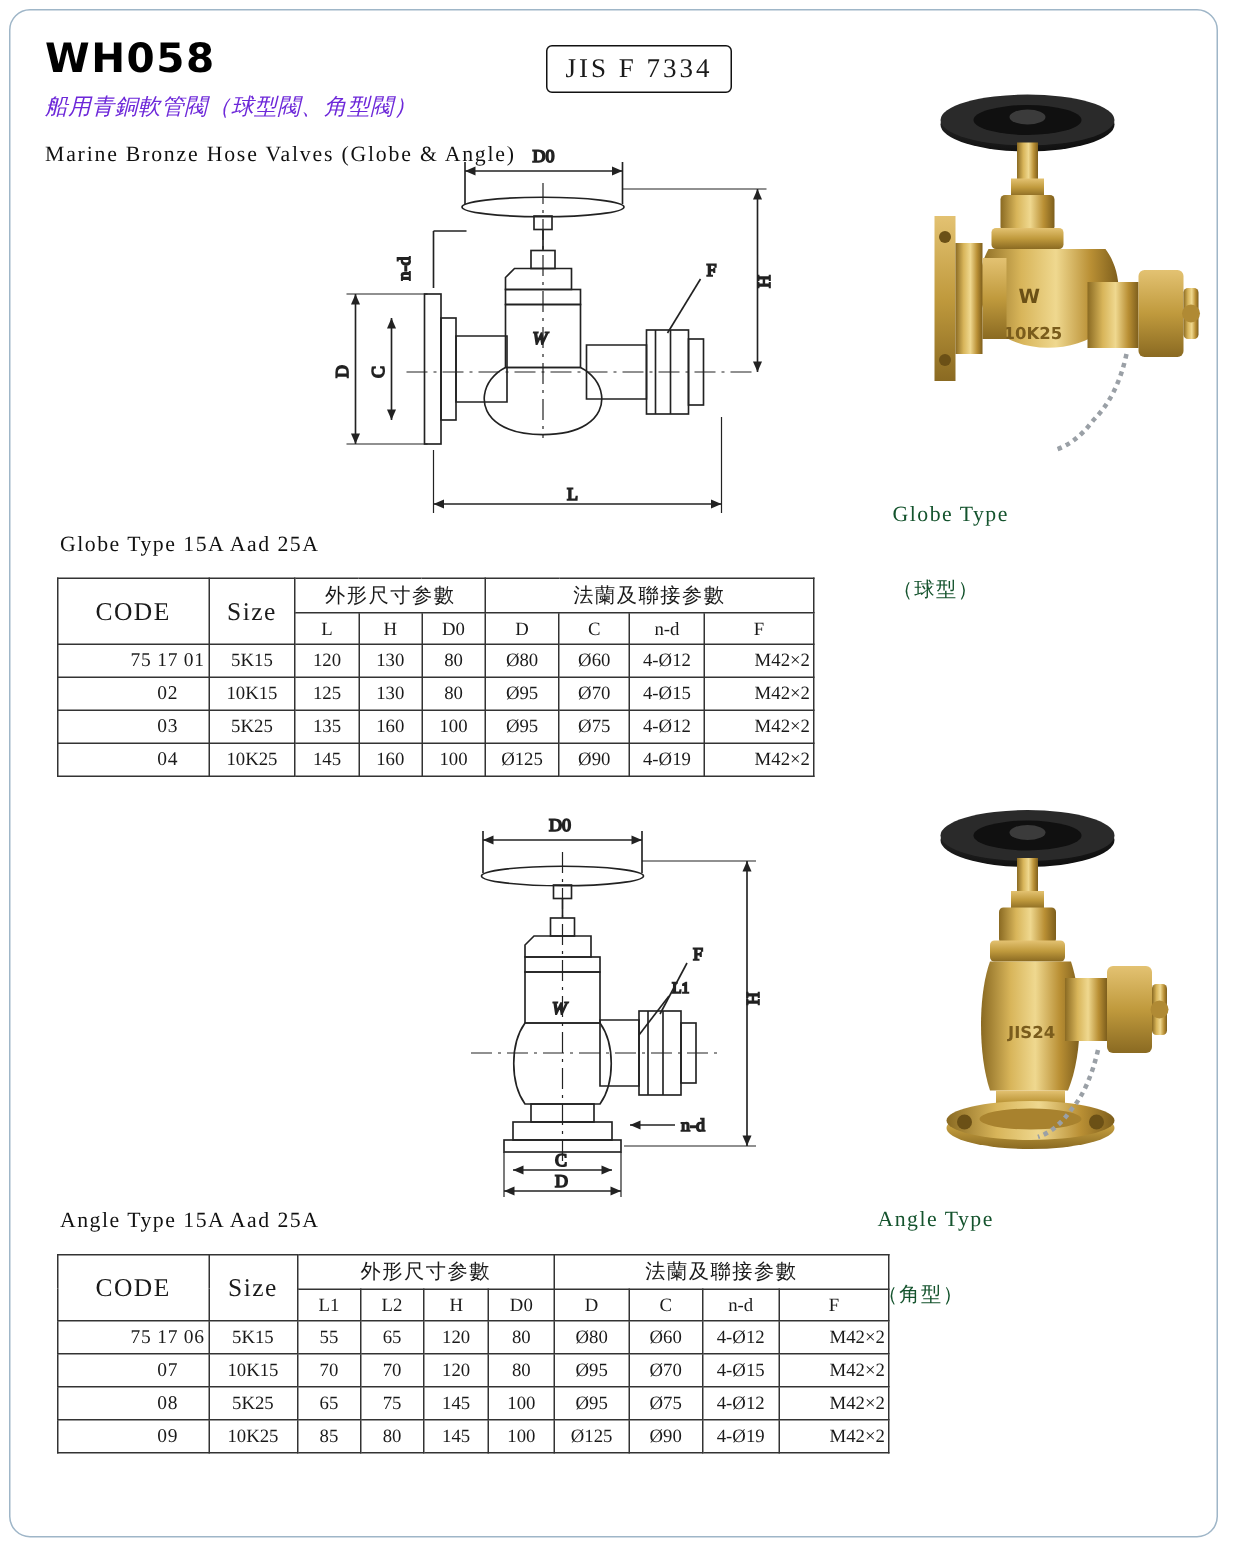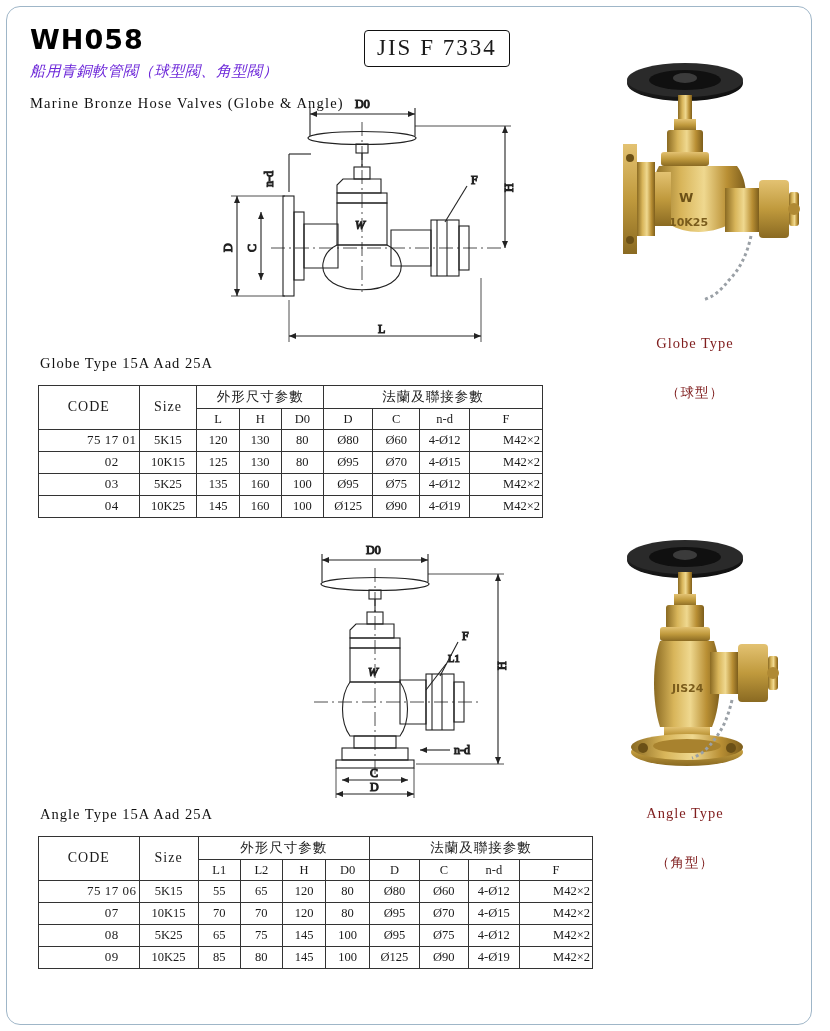--- a/index.html
+++ b/index.html
@@ -58,44 +58,44 @@
     letter-spacing: 1.2px;
     color: #111;
   }
   .std-badge {
     position: absolute;
     left: 364px;
     top: 30px;
     border: 1.6px solid #111;
     border-radius: 4px;
     padding: 4px 12px 5px;
-    font-size: 23px;
+    font-size: 18px;
     letter-spacing: 2px;
     background: #fff;
   }
 
   
   .caption {
     position: absolute;
     font-size: 14.5px;
     letter-spacing: 1px;
     color: #111;
   }
   #caption-globe { left: 40px; top: 355px; }
   #caption-angle { left: 40px; top: 806px; }
 
   
   .photo-label {
     position: absolute;
-    text-align: center;
+    text-align: left;
     width: 200px;
     font-size: 14.5px;
     letter-spacing: 1px;
     line-height: 1.5;
-    color: #7f1d1d;
+    color: #14532d;
   }
   #photo-label-globe { left: 595px; top: 333px; }
   #photo-label-angle { left: 585px; top: 803px; }
   .photo-label .sub { font-size: 13.5px; margin-top: 28px; }
 
   
   .spec-table {
     position: absolute;
     border-collapse: collapse;
     font-family: "Liberation Serif", serif;
@@ -109,21 +109,21 @@
     font-weight: normal;
     font-size: 12.5px;
     padding: 3px 2px;
     line-height: 1.15;
   }
   .spec-table th.group {
     font-size: 13.5px;
     letter-spacing: 1px;
   }
   .spec-table th.code, .spec-table th.size {
-    font-size: 14px;
+    font-size: 17px;
     letter-spacing: 1px;
   }
   .spec-table td.code-cell {
     font-size: 13px;
     letter-spacing: 0.5px;
     white-space: nowrap;
     padding-left: 48px;
   }
   .spec-table td.size-cell { font-size: 12.5px; text-align: center; }
   .spec-table td.f-cell { font-size: 12.5px; padding-left: 33px; }

